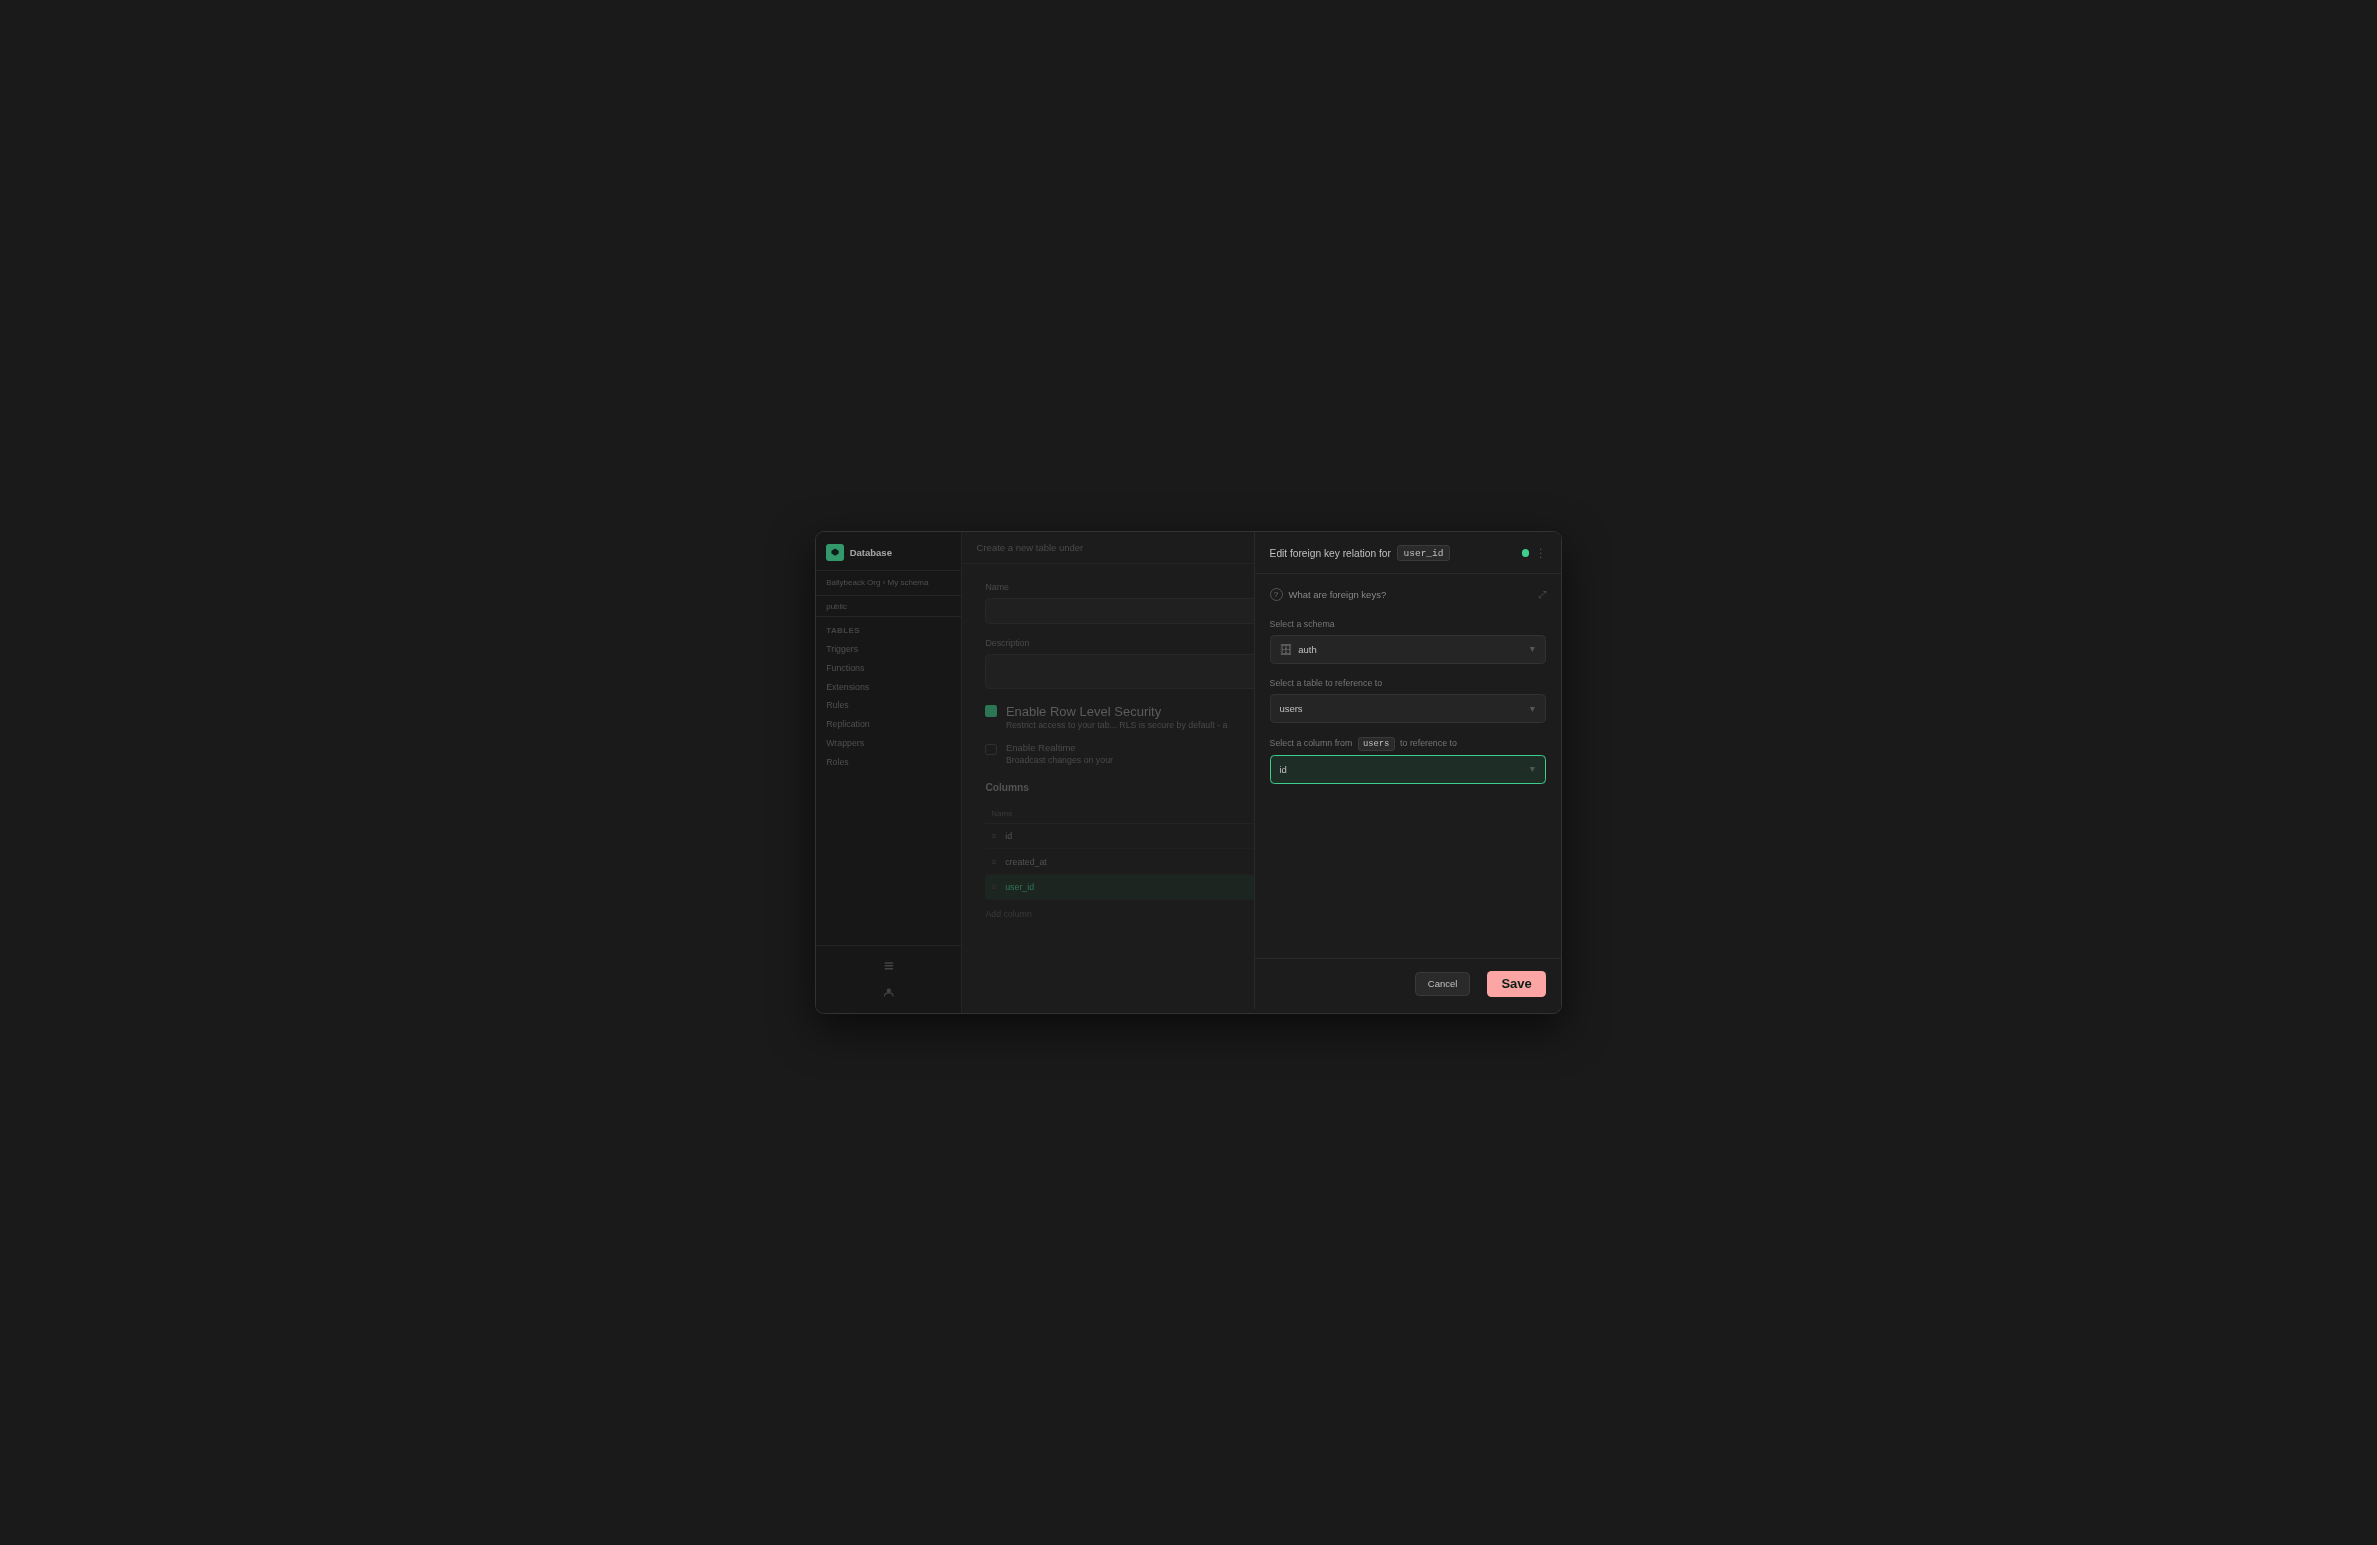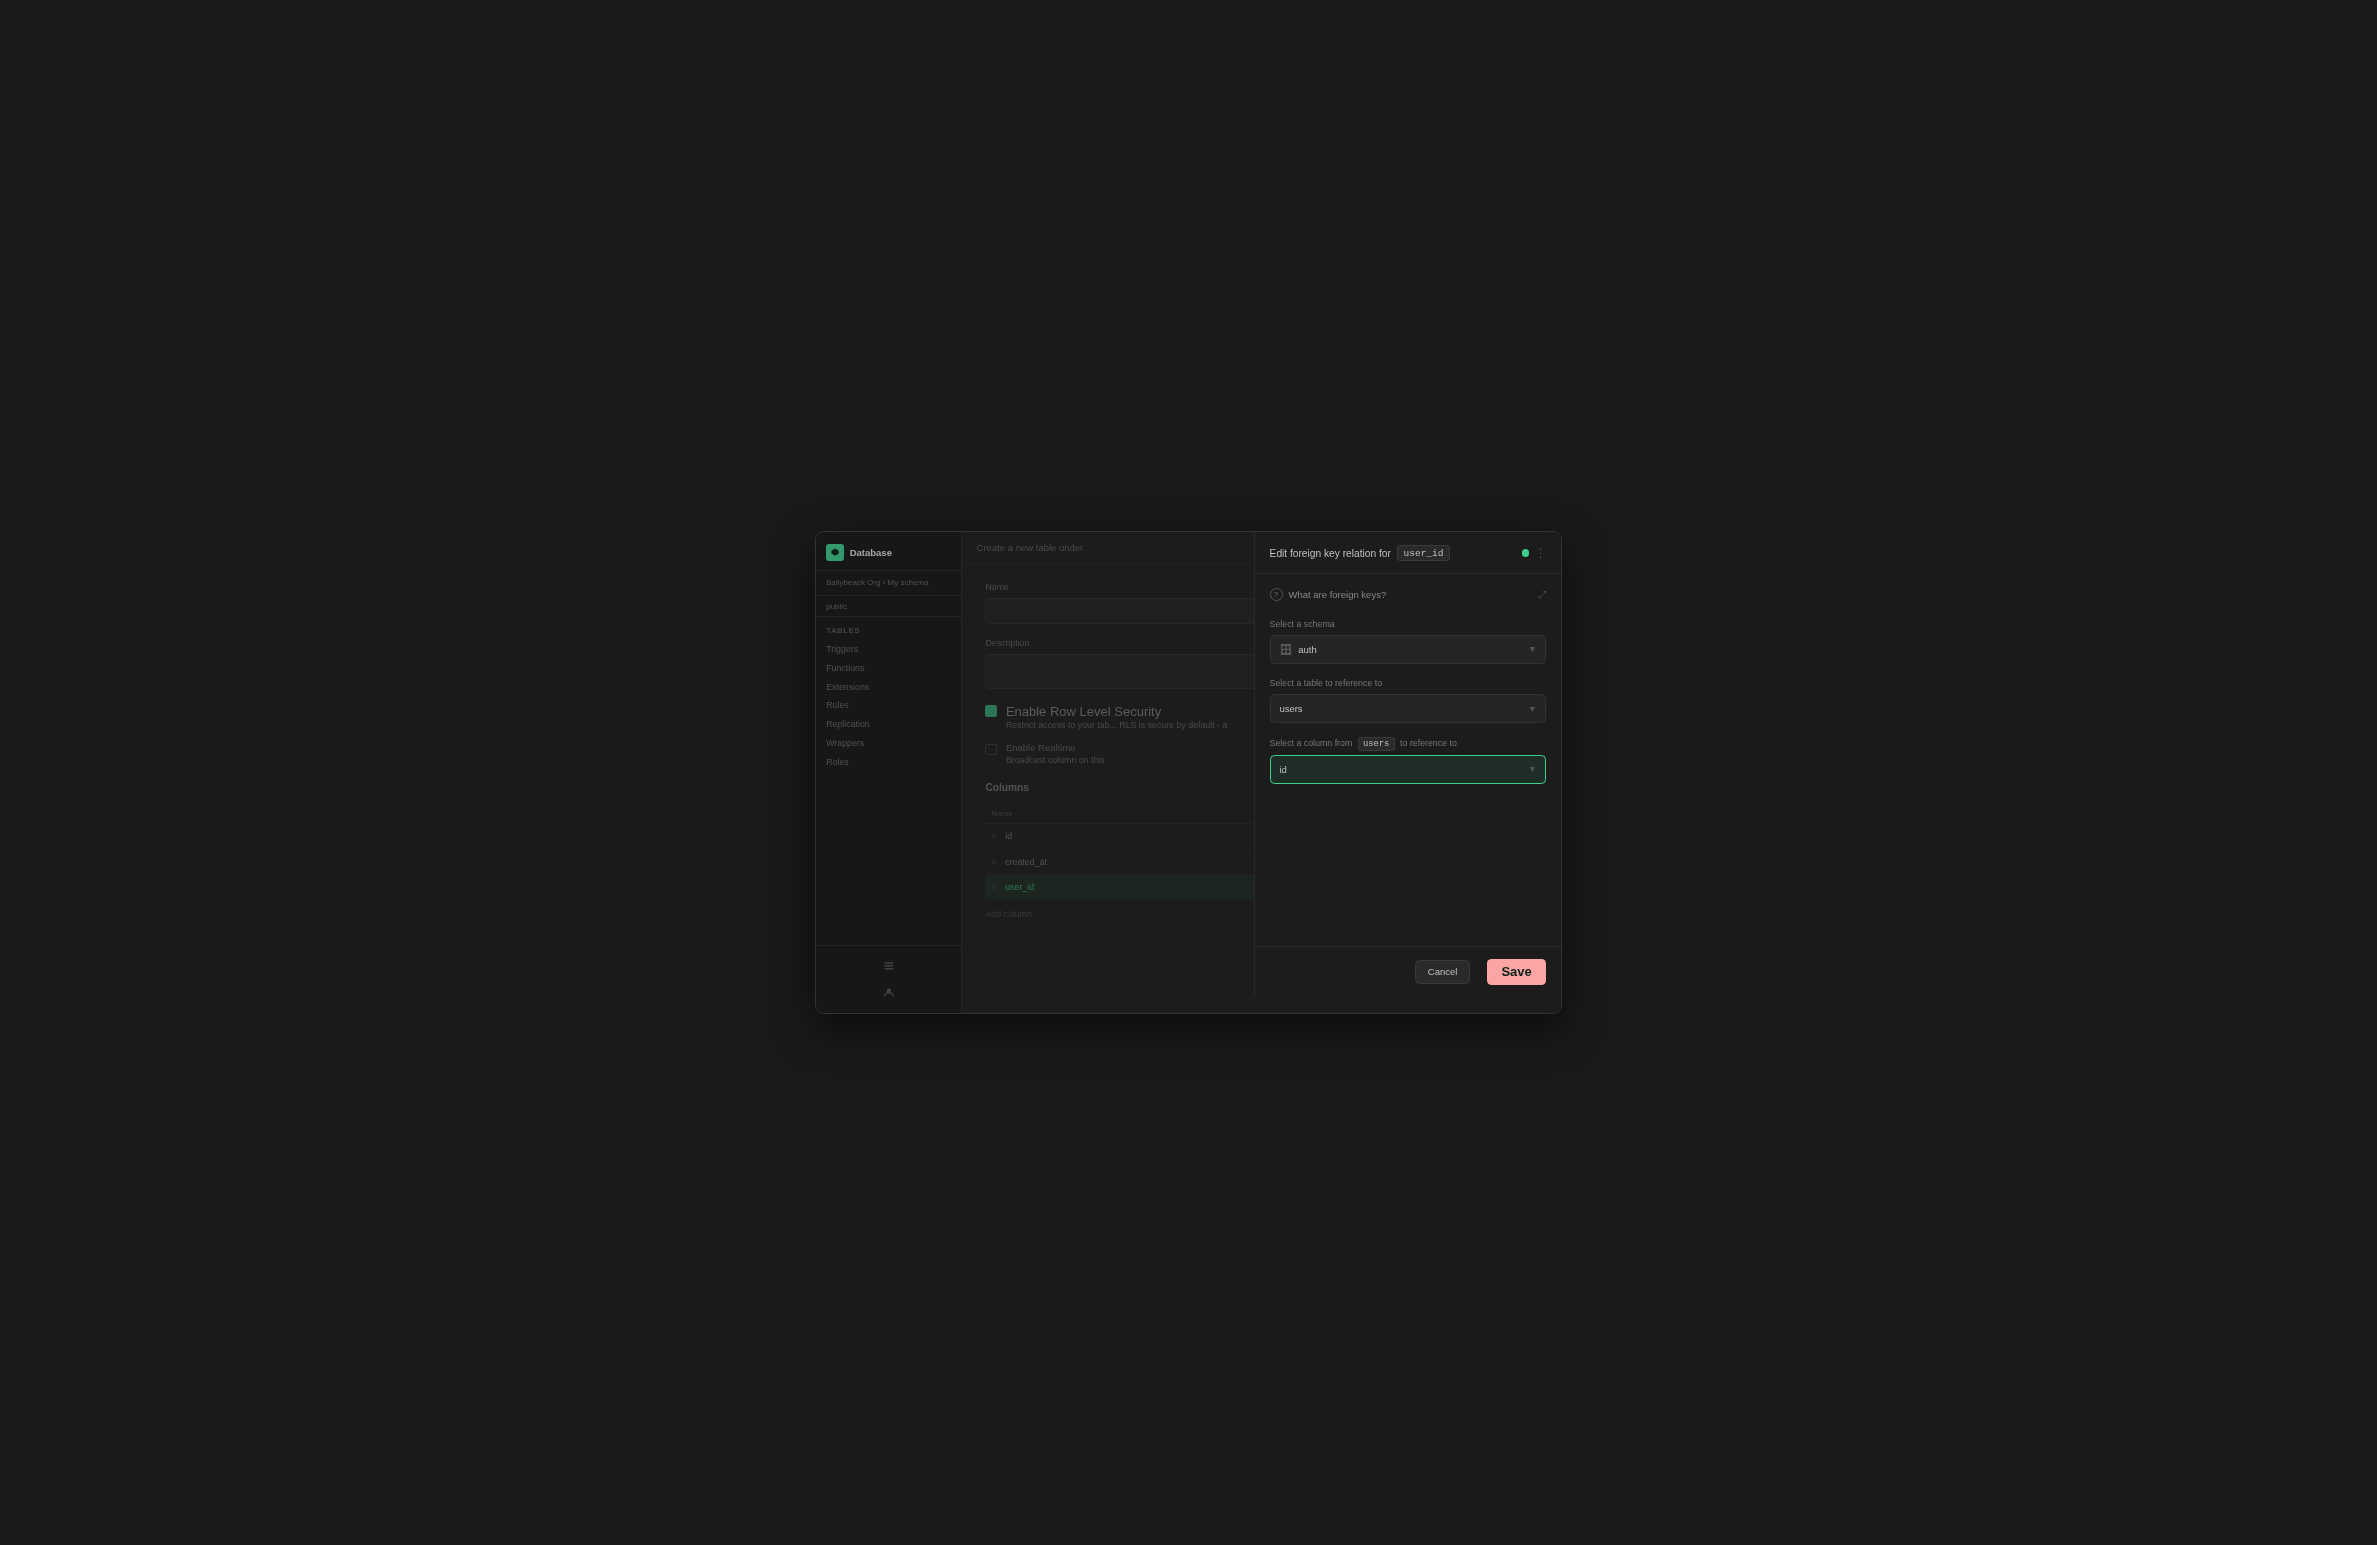--- a/index.html
+++ b/index.html
@@ -213,21 +213,21 @@
       margin-top: 8.8px;
       font-size: 8.8px;
       color: #555;
     }
 
     
     .overlay {
       position: absolute;
       top: 0;
       right: 0;
-      bottom: 16px;
+      bottom: 4px;
       width: 307px;
       background: #1c1c1c;
       border-left: 0.7px solid #2a2a2a;
       display: flex;
       flex-direction: column;
       z-index: 10;
     }
 
     .panel-header {
       padding: 13px 14.6px 11.7px;
@@ -459,21 +459,21 @@
         <div>
           <div class="checkbox-text" style="color:#999; font-size:13px;">Enable Row Level Security</div>
           <div class="checkbox-text" style="margin-top:1.5px;">Restrict access to your tab... RLS is secure by default - a</div>
         </div>
       </div>
 
       <div class="checkbox-row">
         <div style="width:11.7px; height:11.7px; border:1.1px solid #444; border-radius:2.2px; margin-top:1.5px; flex-shrink:0;"></div>
         <div>
           <div class="checkbox-text" style="color:#777; font-size:9.5px;">Enable Realtime</div>
-          <div class="checkbox-text" style="margin-top:1.5px;">Broadcast column on this</div>
+          <div class="checkbox-text" style="margin-top:1.5px;">Broadcast changes on your</div>
         </div>
       </div>
 
       <div style="margin-top:17.6px;">
         <div class="section-title">Columns</div>
         <div class="columns-table">
           <div class="col-header">
             <span>Name</span>
           </div>
           <div class="col-row">

